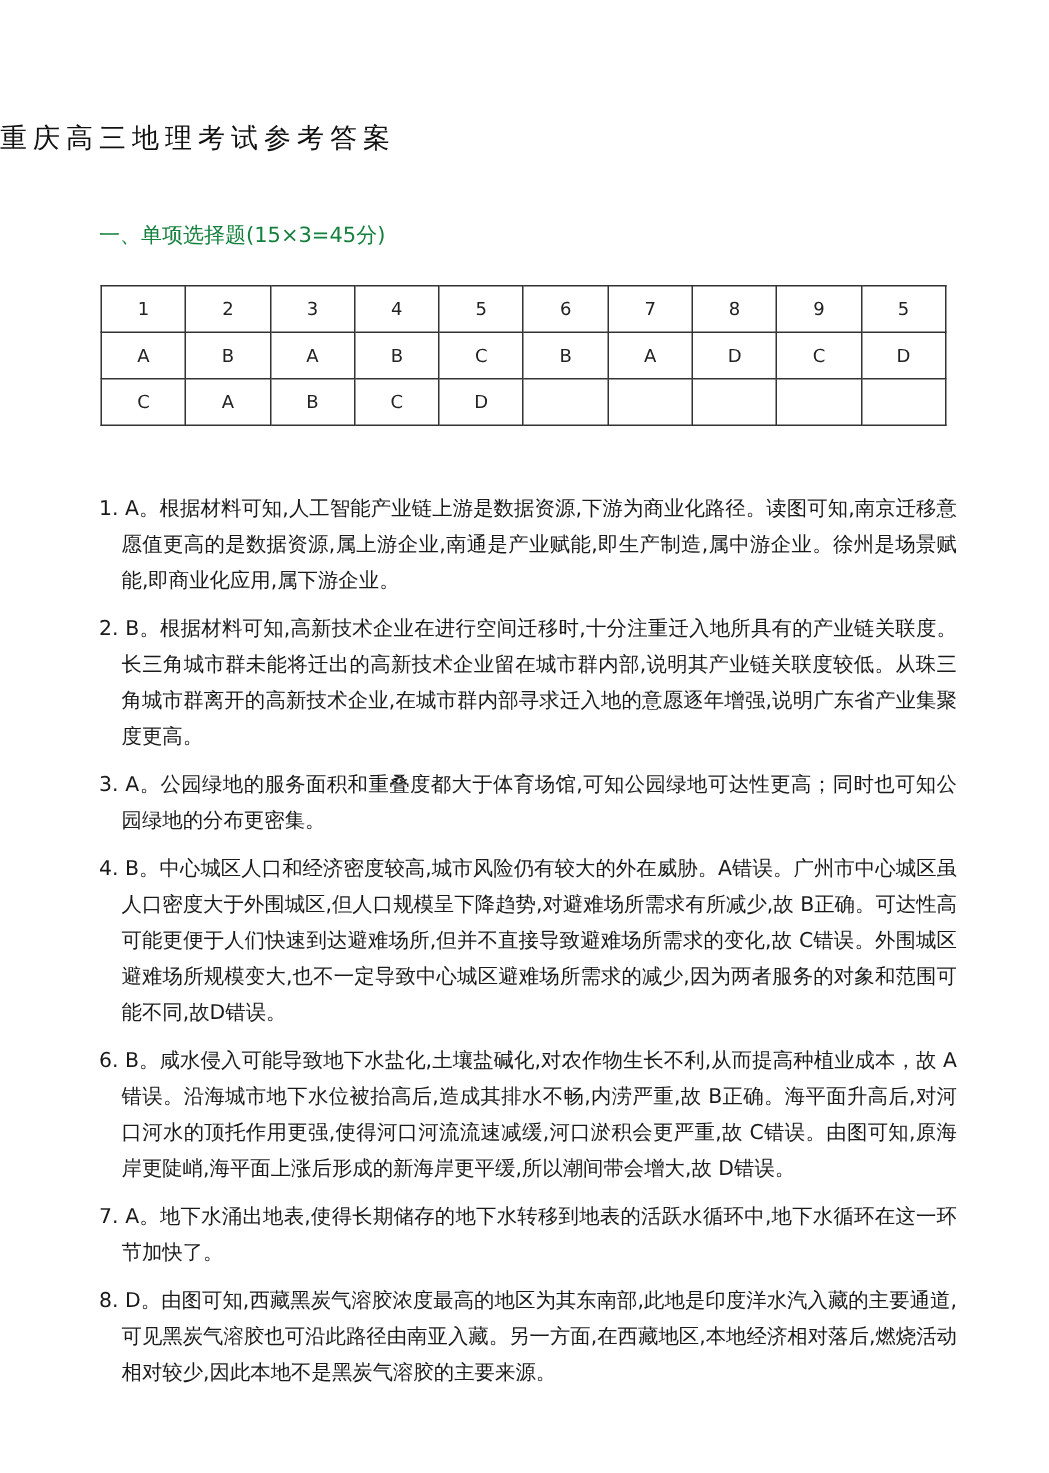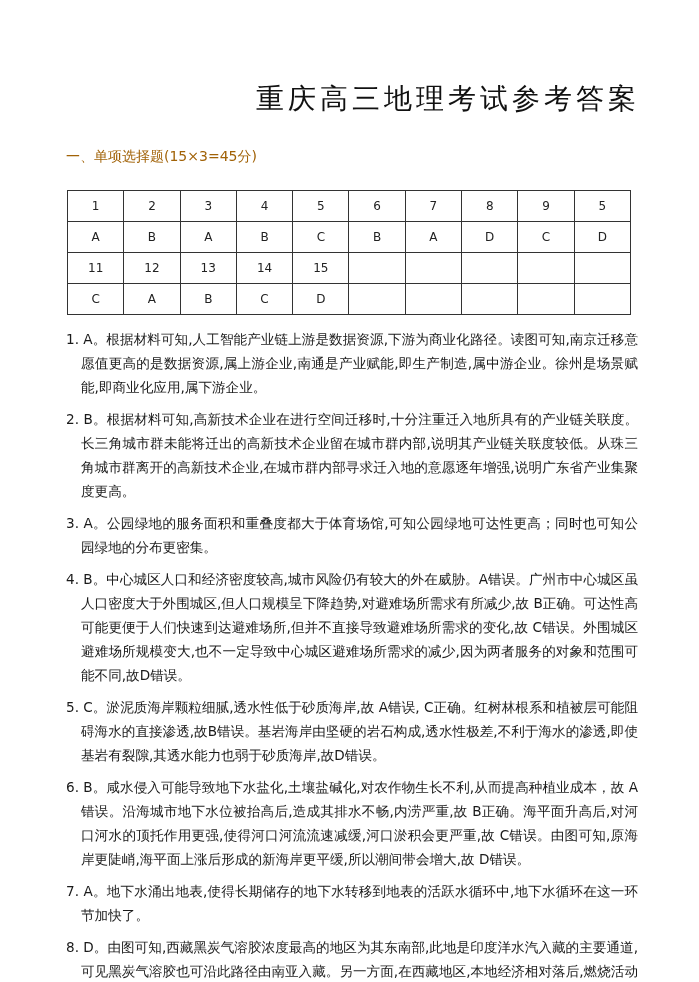--- a/index.html
+++ b/index.html
@@ -3,25 +3,25 @@
 <meta charset="utf-8">
 <style>
   html, body { margin: 0; padding: 0; background: #ffffff; }
   body {
     width: 699px; height: 982px; position: relative; overflow: hidden;
     font-family: "DejaVu Sans", "Liberation Sans", sans-serif;
     color: #1a1a1a;
   }
   .title {
     position: absolute; left: 0; width: 640px; top: 80px;
-    text-align: right; font-size: 28px; letter-spacing: 4px;
+    text-align: left; font-size: 18px; letter-spacing: 4px;
     font-weight: normal; color: #111;
   }
   .section {
-    position: absolute; left: 66px; top: 148px; font-size: 14px; color: #a16207;
+    position: absolute; left: 66px; top: 148px; font-size: 14px; color: #15803d;
   }
   table.ans {
     position: absolute; left: 67px; top: 190px; width: 564px;
     border-collapse: collapse; table-layout: fixed;
   }
   table.ans td {
     border: 1.5px solid #333; height: 30px; text-align: center;
     font-size: 12px; color: #222; padding: 0;
   }
   .items { position: absolute; left: 66px; top: 327px; width: 572px; }
@@ -57,48 +57,35 @@
         <td>A</td>
         <td>B</td>
         <td>C</td>
         <td>B</td>
         <td>A</td>
         <td>D</td>
         <td>C</td>
         <td>D</td>
       </tr>
       <tr>
-        <td>11</td>
-        <td>12</td>
-        <td>13</td>
-        <td>14</td>
-        <td>15</td>
-        <td></td>
-        <td></td>
-        <td></td>
-        <td></td>
-        <td></td>
-      </tr>
-      <tr>
         <td>C</td>
         <td>A</td>
         <td>B</td>
         <td>C</td>
         <td>D</td>
         <td></td>
         <td></td>
         <td></td>
         <td></td>
         <td></td>
       </tr>
     </tbody>
 </table>
 
 <div class="items">
   <div class="item">1. A。根据材料可知,人工智能产业链上游是数据资源,下游为商业化路径。读图可知,南京迁移意愿值更高的是数据资源,属上游企业,南通是产业赋能,即生产制造,属中游企业。徐州是场景赋能,即商业化应用,属下游企业。</div>
   <div class="item">2. B。根据材料可知,高新技术企业在进行空间迁移时,十分注重迁入地所具有的产业链关联度。长三角城市群未能将迁出的高新技术企业留在城市群内部,说明其产业链关联度较低。从珠三角城市群离开的高新技术企业,在城市群内部寻求迁入地的意愿逐年增强,说明广东省产业集聚度更高。</div>
   <div class="item">3. A。公园绿地的服务面积和重叠度都大于体育场馆,可知公园绿地可达性更高；同时也可知公园绿地的分布更密集。</div>
   <div class="item">4. B。中心城区人口和经济密度较高,城市风险仍有较大的外在威胁。A错误。广州市中心城区虽人口密度大于外围城区,但人口规模呈下降趋势,对避难场所需求有所减少,故 B正确。可达性高可能更便于人们快速到达避难场所,但并不直接导致避难场所需求的变化,故 C错误。外围城区避难场所规模变大,也不一定导致中心城区避难场所需求的减少,因为两者服务的对象和范围可能不同,故D错误。</div>
-  <div class="item">5. C。淤泥质海岸颗粒细腻,透水性低于砂质海岸,故 A错误, C正确。红树林根系和植被层可能阻碍海水的直接渗透,故B错误。基岩海岸由坚硬的岩石构成,透水性极差,不利于海水的渗透,即使基岩有裂隙,其透水能力也弱于砂质海岸,故D错误。</div>
   <div class="item">6. B。咸水侵入可能导致地下水盐化,土壤盐碱化,对农作物生长不利,从而提高种植业成本，故 A错误。沿海城市地下水位被抬高后,造成其排水不畅,内涝严重,故 B正确。海平面升高后,对河口河水的顶托作用更强,使得河口河流流速减缓,河口淤积会更严重,故 C错误。由图可知,原海岸更陡峭,海平面上涨后形成的新海岸更平缓,所以潮间带会增大,故 D错误。</div>
   <div class="item">7. A。地下水涌出地表,使得长期储存的地下水转移到地表的活跃水循环中,地下水循环在这一环节加快了。</div>
   <div class="item">8. D。由图可知,西藏黑炭气溶胶浓度最高的地区为其东南部,此地是印度洋水汽入藏的主要通道,可见黑炭气溶胶也可沿此路径由南亚入藏。另一方面,在西藏地区,本地经济相对落后,燃烧活动相对较少,因此本地不是黑炭气溶胶的主要来源。</div>
 </div>
 
 </body></html>

